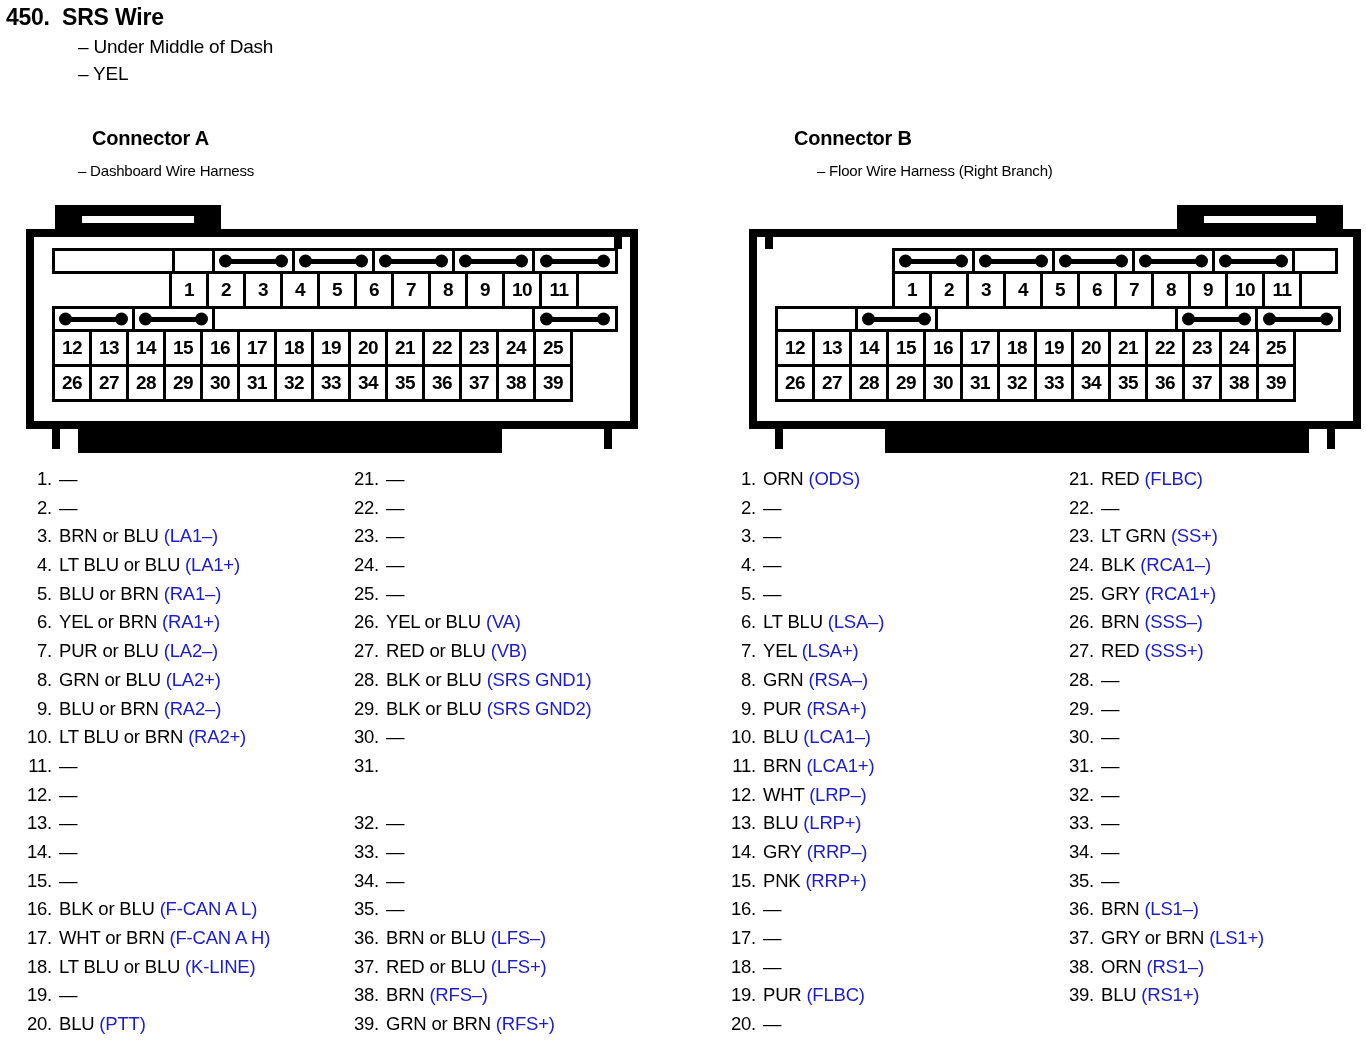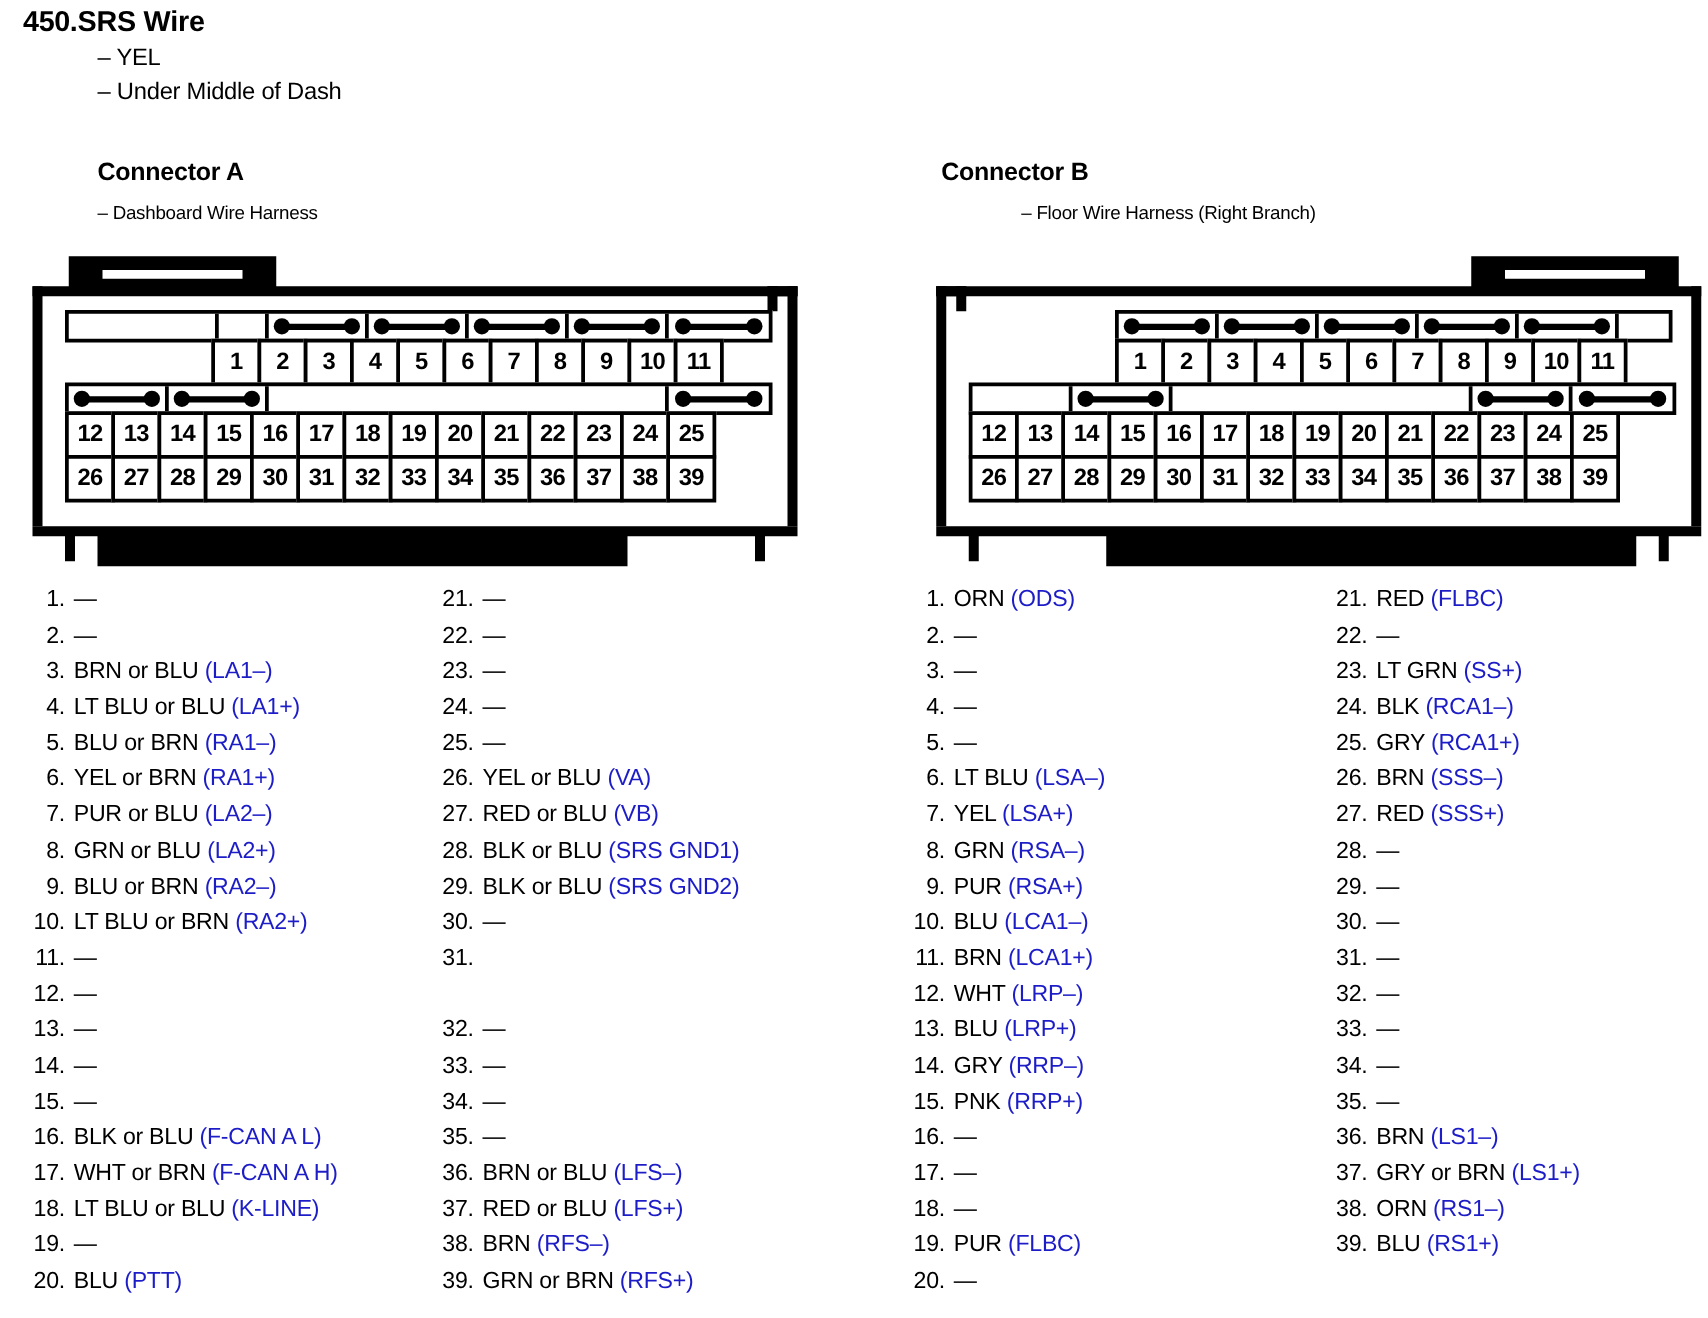--- a/index.html
+++ b/index.html
@@ -19,21 +19,20 @@
   
   .header {
     position: absolute;
     left: 6px;
     top: 4px;
     width: 800px;
   }
   .hdr-row {
     display: flex;
     align-items: baseline;
-    text-align: right;
   }
   .hdr-num {
     font-size: 23px;
     font-weight: bold;
     letter-spacing: -0.3px;
     width: 56px;
     flex: none;
   }
   .hdr-title {
     font-size: 23px;
@@ -157,28 +156,28 @@
   .pin-val .code { color: #1d1dc8; }
 </style>
 </head>
 <body>
 
 <div class="header">
   <div class="hdr-row">
     <div class="hdr-num">450.</div>
     <div class="hdr-title">SRS Wire</div>
   </div>
+  <div class="hdr-sub">– Under Middle of Dash</div>
   <div class="hdr-sub">– YEL</div>
-  <div class="hdr-sub">– Under Middle of Dash</div>
 </div>
 
-<div class="conn-head" style="left:78px; top:127px;text-align:center;">Connector A</div>
+<div class="conn-head" style="left:92px; top:127px;text-align:center;">Connector A</div>
 <div class="conn-sub" style="left:78px; top:162px;">– Dashboard Wire Harness</div>
 
-<div class="conn-head" style="left:753px; top:127px;">Connector B</div>
+<div class="conn-head" style="left:794px; top:127px;">Connector B</div>
 <div class="conn-sub" style="left:817px; top:162px;">– Floor Wire Harness (Right Branch)</div>
 
 <div class="connector" id="conn-a" style="left:22px; top:205px;">
     <div class="tab" style="width: 166px; top: 0px; left: 33px;"></div>
     <div class="tab-slot" style="width: 112px; top: 11px; left: 60px;"></div>
     <div class="shell-seg" style="left: 4px; top: 24px; width: 612px; height: 8px;"></div>
     <div class="shell-seg" style="left: 4px; top: 216px; width: 612px; height: 8px;"></div>
     <div class="shell-seg" style="left: 4px; top: 24px; width: 8px; height: 192px;"></div>
     <div class="shell-seg" style="left: 608px; top: 24px; width: 8px; height: 192px;"></div>
     <div class="shell-seg" style="top: 24px; width: 8px; height: 20px; left: 592px;"></div>

